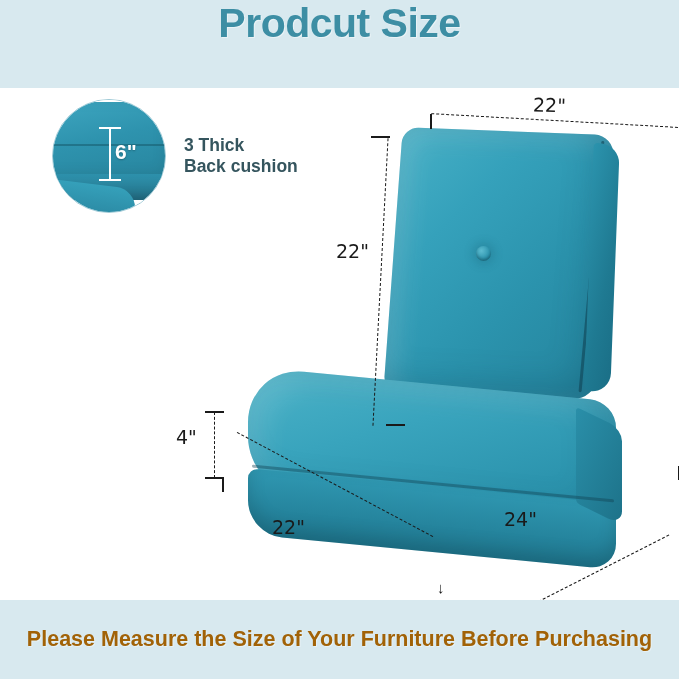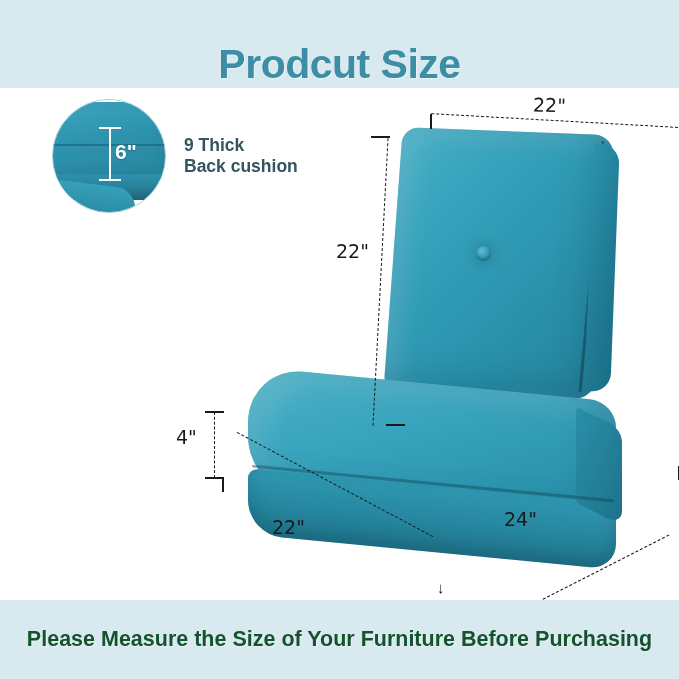--- a/index.html
+++ b/index.html
@@ -7,36 +7,36 @@
     width:679px;height:679px;
     background:#ffffff;
     font-family:"Liberation Sans", sans-serif;
     overflow:hidden;
     position:relative;
   }
   
   #header-band{
     position:absolute;left:0;top:0;width:679px;height:88px;
     background:#d8e9ef;
-    display:flex;align-items:flex-end;justify-content:center;
+    display:flex;align-items:flex-start;justify-content:center;
   }
   #page-title{
     font-size:41px;font-weight:bold;color:#3d8ea4;
     letter-spacing:-0.5px;
     text-shadow:1px 1px 0 rgba(255,255,255,.45);
   }
   
   #footer-band{
     position:absolute;left:0;bottom:0;width:679px;height:79px;
     background:#d8e9ef;
     display:flex;align-items:center;justify-content:center;
     text-align:center;
   }
   #footer-text{
-    font-size:21.5px;font-weight:bold;color:#14532d;
+    font-size:21.5px;font-weight:bold;color:#a16207;
     line-height:1.28;width:640px;
     text-shadow:1px 1px 0 rgba(255,255,255,.4);
   }
   
   #stage{
     position:absolute;left:0;top:88px;width:679px;height:512px;
     background:#fff;
   }
   
   .feature{position:absolute;display:flex;align-items:center;}
@@ -237,21 +237,21 @@
 
   <div class="feature" id="feature-thickness">
     <div class="feature-circle">
       <div class="c1-bg"></div>
       <div class="c1-cushion"></div>
       <div class="c1-cushion-lower"></div>
       <div class="c1-flap"></div>
       <div class="c1-dim"></div>
       <div class="c1-num">6"</div>
     </div>
-    <div class="feature-label">9 Thick
+    <div class="feature-label">3 Thick
 Back cushion</div>
   </div>
 
 
   <div id="product">
 
     <div id="back-cushion">
       <div class="tuft-fold f1"></div>
       <div class="tuft-fold f2"></div>
       <div id="back-cushion-piping"></div>

